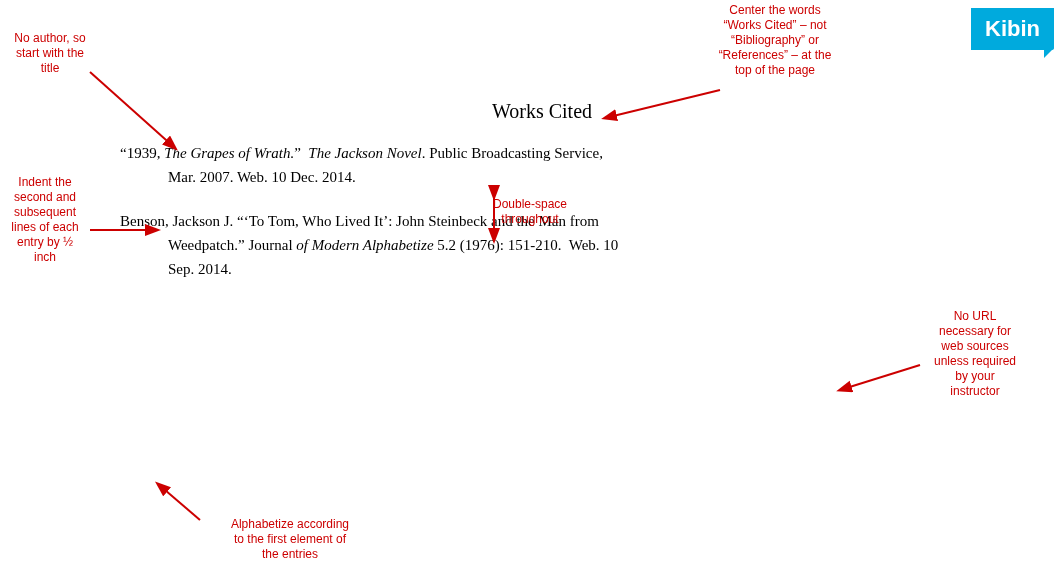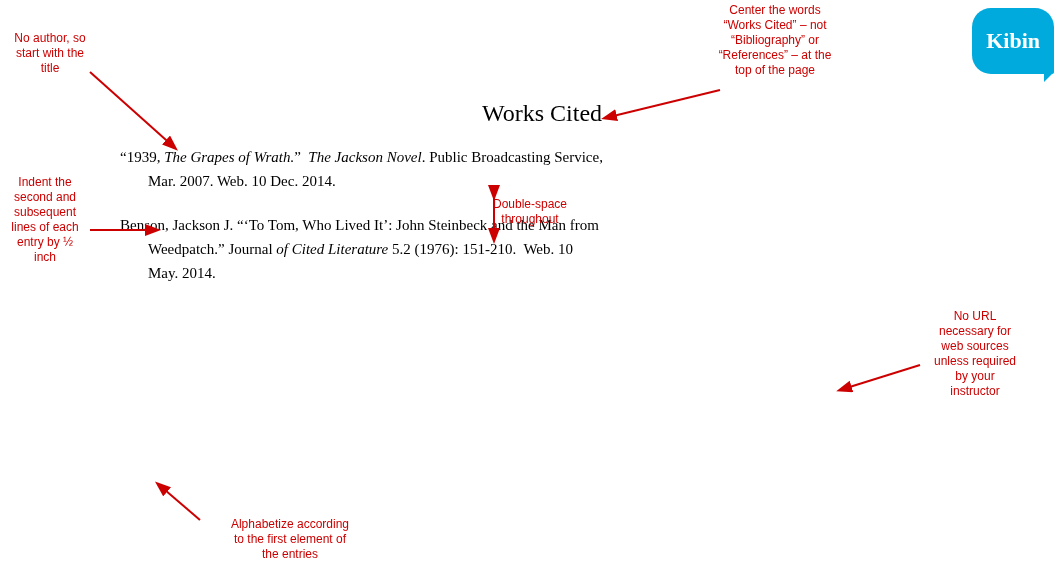--- a/index.html
+++ b/index.html
@@ -17,39 +17,39 @@
     .main-content {
       position: absolute;
       left: 120px;
       right: 100px;
       top: 100px;
       bottom: 40px;
     }
 
     .works-cited-title {
       text-align: center;
-      font-size: 24px;
+      font-size: 20px;
       font-weight: normal;
       margin-bottom: 18px;
       font-family: 'Times New Roman', Times, serif;
     }
 
     .entry {
       margin-bottom: 6px;
       font-family: 'Times New Roman', Times, serif;
       font-size: 15px;
       line-height: 1.6;
     }
 
     .entry .first-line {
       margin-left: 0;
     }
 
     .entry .indent-line {
-      margin-left: 28px;
+      margin-left: 48px;
     }
 
     em {
       font-style: italic;
     }
 
     
     .arrows-overlay {
       position: absolute;
       top: 0; left: 0;
@@ -58,25 +58,25 @@
       pointer-events: none;
     }
 
     
     .kibin-logo {
       position: absolute;
       top: 8px;
       right: 10px;
       background: #00aadd;
       color: white;
-      font-family: Liberation Serif, serif;
+      font-family: Liberation Sans, sans-serif;
       font-size: 22px;
       font-weight: bold;
-      padding: 20px 14px;
-      border-radius: 19px;
+      padding: 8px 14px;
+      border-radius: 0;
       border-bottom-right-radius: 2px;
     }
 
     .kibin-logo::after {
       content: '';
       position: absolute;
       bottom: -8px;
       right: 0;
       border-left: 10px solid #00aadd;
       border-bottom: 10px solid transparent;
@@ -101,24 +101,24 @@
     </div>
   </div>
 
   <div style="height:14px;"></div>
 
   <div class="entry">
     <div class="first-line">
       Benson, Jackson J. “‘To Tom, Who Lived It’: John Steinbeck and the Man from
     </div>
     <div class="indent-line">
-      Weedpatch.” Journal <em>of Cited Literature</em> 5.2 (1976): 151-210.&nbsp; Web. 10
+      Weedpatch.” Journal <em>of Modern Alphabetize</em> 5.2 (1976): 151-210.&nbsp; Web. 10
     </div>
     <div class="indent-line">
-      May. 2014.
+      Sep. 2014.
     </div>
   </div>
 
   <div style="height:14px;"></div>
 
 </div>
 
 <svg class="arrows-overlay">
 
   <defs>

